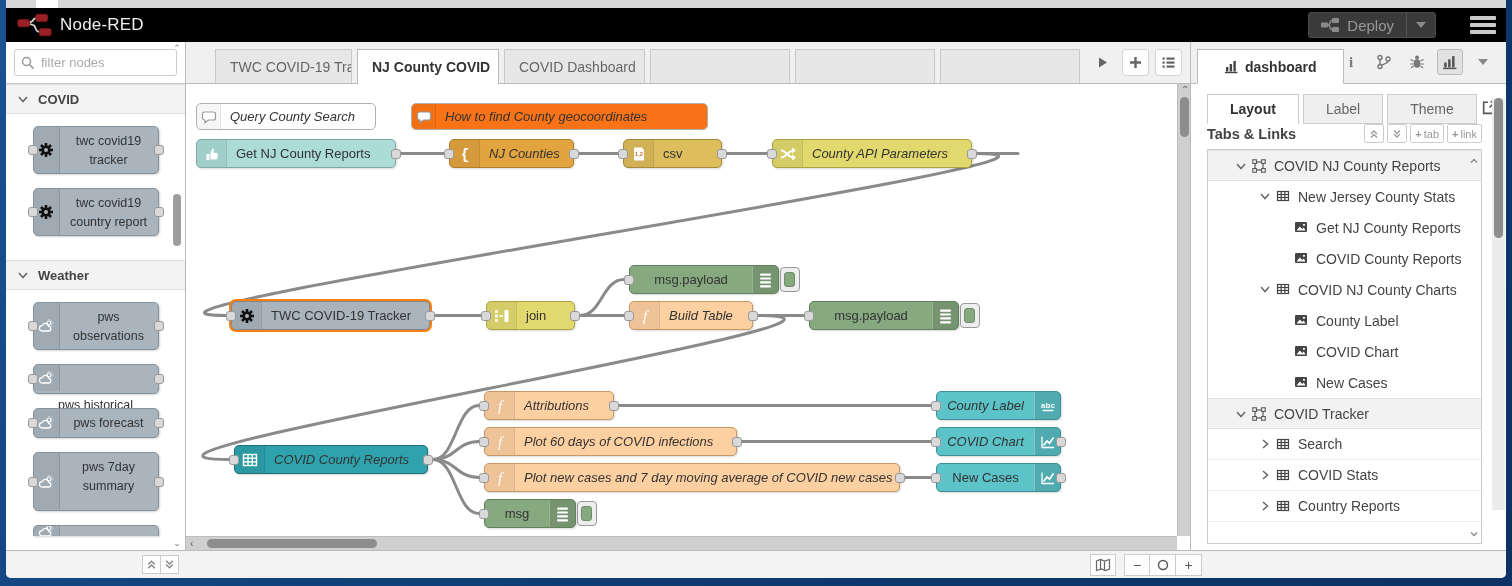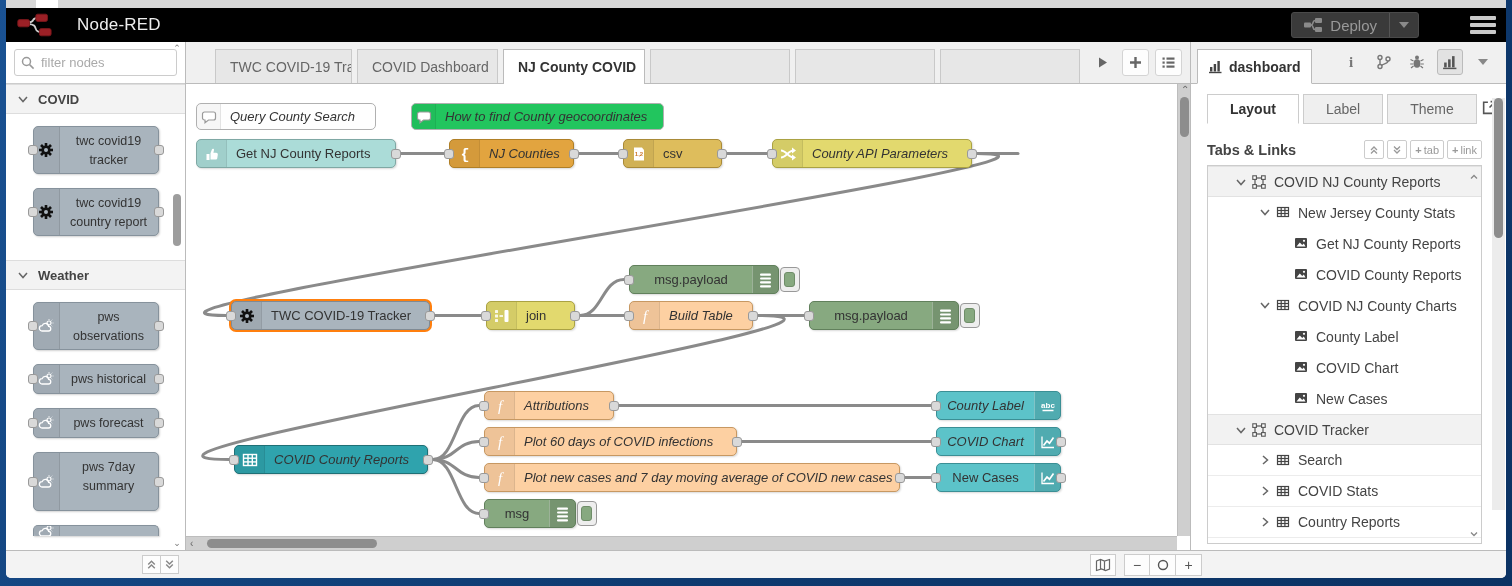--- a/index.html
+++ b/index.html
@@ -7,21 +7,21 @@
     font-family:"Liberation Sans", sans-serif; }
   .desktop { position:relative; width:1512px; height:586px;
     background:linear-gradient(135deg,#1a5293 0%,#0e3a70 60%,#0b3263 100%); }
   .window { position:absolute; left:6px; top:0; width:1500px; height:578px;
     background:#fff; border-radius:0 0 5px 5px; overflow:hidden;
     display:flex; flex-direction:column; }
   .top-strip { height:8px; background:#d8d8d8; position:relative; flex:0 0 8px;}
   .top-strip .mini-tab { position:absolute; left:30px; top:0; width:22px; height:8px; background:#fff; }
 
   
-  .nr-header { height:34px; background:#000; display:flex; align-items:center; padding:0 10px; flex:0 0 34px;gap:17px; }
+  .nr-header { height:34px; background:#000; display:flex; align-items:center; padding:0 10px; flex:0 0 34px; }
   .nr-logo { width:36px; height:24px; margin-right:8px; }
   .nr-title { color:#eee; font-size:17px; letter-spacing:.2px; }
   .header-spacer { flex:1; }
   .deploy-btn { display:flex; align-items:center; background:#3a3a3a; border:1px solid #4a4a4a;
     border-radius:3px; height:26px; margin-right:34px; }
   .deploy-main { display:flex; align-items:center; gap:7px; padding:0 12px; }
   .deploy-label { color:#999; font-size:15px; }
   .deploy-caret { border-left:1px solid #555; padding:0 9px; height:100%; display:flex; align-items:center; }
   .caret-down-sm { width:0; height:0; border-left:5px solid transparent; border-right:5px solid transparent; border-top:6px solid #8a8a8a; }
   .hamburger { width:26px; height:18px; display:flex; flex-direction:column; justify-content:space-between; cursor:pointer; }
@@ -90,30 +90,30 @@
   .footer { height:28px; flex:0 0 28px; background:#f3f3f3; border-top:1px solid #bbb; position:relative; }
   .pal-footer-btns { position:absolute; left:136px; top:4px; display:flex; }
   .sq-btn { width:19px; height:19px; background:#fdfdfd; border:1px solid #ccc; display:flex; align-items:center; justify-content:center; cursor:pointer; }
   .zoom-group { position:absolute; left:1084px; top:3px; display:flex; gap:8px; }
   .zoom-btns { display:flex; }
   .z-btn { width:26px; height:22px; background:#fdfdfd; border:1px solid #ccc; display:flex; align-items:center; justify-content:center; font-size:14px; color:#555; cursor:pointer; }
   .z-btn + .z-btn { border-left:none; }
 
   
   .sb-header { height:42px; flex:0 0 42px; background:#f0f0f0; border-bottom:1px solid #bbb; display:flex; align-items:flex-end; position:relative; padding-left:6px; }
-  .sb-tab { height:35px; margin-bottom:-1px; background:#fff; border:1px solid #bbb; border-bottom:1px solid #fff; display:flex; align-items:center; gap:6px; padding:0 10px; font-weight:bold; color:#333; font-size:14px; cursor:pointer;}
+  .sb-tab { height:35px; margin-bottom:-1px; background:#fff; border:1px solid #bbb; border-bottom:1px solid #fff; display:flex; align-items:center; gap:6px; padding:0 26px; font-weight:bold; color:#333; font-size:14px; cursor:pointer;}
   .sb-header-btns { position:absolute; right:10px; top:7px; display:flex; gap:7px; align-items:center; }
   .sbh-btn { width:26px; height:26px; display:flex; align-items:center; justify-content:center; border-radius:3px; cursor:pointer; border:1px solid transparent; }
   .sbh-btn.active { background:#e2e2e2; border:1px solid #bbb; }
   .sb-body { flex:1; padding:10px 10px 6px 16px; display:flex; flex-direction:column; min-height:0; position:relative; }
   .panel-tabs { display:flex; align-items:center; }
   .p-tab { height:30px; padding:0 22px; display:flex; align-items:center; font-size:14px; color:#666; background:#efefef; border:1px solid #ccc; margin-right:4px; cursor:pointer;}
   .p-tab.active { background:#fff; color:#333; font-weight:bold; border-bottom-color:#fff;text-align:right; }
   .open-ext { margin-left:auto; margin-right:14px; cursor:pointer; }
-  .tabs-links-row { display:flex; align-items:center; margin:16px 0 6px 0; }
+  .tabs-links-row { display:flex; align-items:center; margin:0 0 6px 0; }
   .tl-title { font-weight:bold; font-size:14.5px; color:#444; }
   .tl-btns { margin-left:auto; display:flex; gap:3px; margin-right:14px; }
   .tl-btn { height:19px; min-width:20px; background:#fff; border:1px solid #ccc; border-radius:2px; color:#999;
     font-size:11px; display:flex; align-items:center; justify-content:center; padding:0 4px; gap:2px; cursor:pointer;}
   .tree { border:1px solid #ccc; background:#fff; flex:1; margin-right:14px; overflow:hidden; position:relative; }
   .tree-row { position:relative; height:31px; display:flex; align-items:center; font-size:14px; color:#444; background:#fff; cursor:pointer;}
   .tree-row.group { background:#f2f2f2; border-top:1px solid #e2e2e2; border-bottom:1px solid #e2e2e2; }
   .tree-row.sep { border-bottom:1px solid #ececec; }
   .tree-row .chev { position:absolute; top:8px; }
   .tree-row .t-icon { position:absolute; top:8px; }
@@ -234,50 +234,50 @@
                       <line x1="13.6" y1="2.4" x2="14.2" y2="1.8"></line>
                       <line x1="13.6" y1="7.6" x2="14.2" y2="8.2"></line>
                     </g>
                     <path d="M4,13 a2.7,2.7 0 0 1 .2,-5.4 a3.3,3.3 0 0 1 6.4,.7 a2.3,2.3 0 0 1 -.4,4.7 z" stroke="#fff" stroke-width="1.3" fill="none"></path>
                   </svg>
                 </div>
         <div class="n-label">pws observations</div>
         <div class="port in"></div>
                 <div class="port out"></div>
       </div>
+              <div class="pal-node" style="height:30px;flex-direction:column;">
+        <div class="n-icon">
+                  <svg width="16" height="16" viewBox="0 0 16 16">
+                    <circle cx="11" cy="5" r="2" stroke="#fff" stroke-width="1.2" fill="none"></circle>
+                    <g stroke="#fff" stroke-width="1">
+                      <line x1="11" y1="1" x2="11" y2="1.8"></line>
+                      <line x1="14.6" y1="5" x2="15.4" y2="5"></line>
+                      <line x1="13.6" y1="2.4" x2="14.2" y2="1.8"></line>
+                      <line x1="13.6" y1="7.6" x2="14.2" y2="8.2"></line>
+                    </g>
+                    <path d="M4,13 a2.7,2.7 0 0 1 .2,-5.4 a3.3,3.3 0 0 1 6.4,.7 a2.3,2.3 0 0 1 -.4,4.7 z" stroke="#fff" stroke-width="1.3" fill="none"></path>
+                  </svg>
+                </div>
+        <div class="n-label">pws historical</div>
+        <div class="port in"></div>
+                <div class="port out"></div>
+      </div>
               <div class="pal-node" style="height:30px;">
         <div class="n-icon">
                   <svg width="16" height="16" viewBox="0 0 16 16">
                     <circle cx="11" cy="5" r="2" stroke="#fff" stroke-width="1.2" fill="none"></circle>
                     <g stroke="#fff" stroke-width="1">
                       <line x1="11" y1="1" x2="11" y2="1.8"></line>
                       <line x1="14.6" y1="5" x2="15.4" y2="5"></line>
                       <line x1="13.6" y1="2.4" x2="14.2" y2="1.8"></line>
                       <line x1="13.6" y1="7.6" x2="14.2" y2="8.2"></line>
                     </g>
                     <path d="M4,13 a2.7,2.7 0 0 1 .2,-5.4 a3.3,3.3 0 0 1 6.4,.7 a2.3,2.3 0 0 1 -.4,4.7 z" stroke="#fff" stroke-width="1.3" fill="none"></path>
                   </svg>
                 </div>
-        <div class="n-label">pws historical</div>
-        <div class="port in"></div>
-                <div class="port out"></div>
-      </div>
-              <div class="pal-node" style="height:30px;">
-        <div class="n-icon">
-                  <svg width="16" height="16" viewBox="0 0 16 16">
-                    <circle cx="11" cy="5" r="2" stroke="#fff" stroke-width="1.2" fill="none"></circle>
-                    <g stroke="#fff" stroke-width="1">
-                      <line x1="11" y1="1" x2="11" y2="1.8"></line>
-                      <line x1="14.6" y1="5" x2="15.4" y2="5"></line>
-                      <line x1="13.6" y1="2.4" x2="14.2" y2="1.8"></line>
-                      <line x1="13.6" y1="7.6" x2="14.2" y2="8.2"></line>
-                    </g>
-                    <path d="M4,13 a2.7,2.7 0 0 1 .2,-5.4 a3.3,3.3 0 0 1 6.4,.7 a2.3,2.3 0 0 1 -.4,4.7 z" stroke="#fff" stroke-width="1.3" fill="none"></path>
-                  </svg>
-                </div>
         <div class="n-label">pws forecast</div>
         <div class="port in"></div>
                 <div class="port out"></div>
       </div>
               <div class="pal-node" style="height:59px;">
         <div class="n-icon">
                   <svg width="16" height="16" viewBox="0 0 16 16">
                     <circle cx="11" cy="5" r="2" stroke="#fff" stroke-width="1.2" fill="none"></circle>
                     <g stroke="#fff" stroke-width="1">
                       <line x1="11" y1="1" x2="11" y2="1.8"></line>
@@ -315,25 +315,25 @@
           <div class="pal-scroll-thumb" style="top:150px;height:52px;"></div>
           <div class="scroll-arrow" style="bottom:0;left:-1px;">⌄</div>
         </div>
       </div>
 
       <div class="center-col">
         <div class="tabbar" id="tabbar">
             <div class="flow-tab" style="width:137px">
               <span>TWC COVID-19 Trac</span>
             </div>
+            <div class="flow-tab active" style="width:142px">
+              <span>NJ County COVID</span>
+            </div>
             <div class="flow-tab" style="width:141px">
               <span>COVID Dashboard</span>
-            </div>
-            <div class="flow-tab active" style="width:142px">
-              <span>NJ County COVID</span>
             </div>
             <div class="flow-tab empty" style="width:140px">
               <span></span>
             </div>
             <div class="flow-tab empty" style="width:140px">
               <span></span>
             </div>
             <div class="flow-tab empty" style="width:140px">
               <span></span>
             </div>
@@ -392,21 +392,21 @@
           </div>
         <div class="flow-node comment " style="left:10px;top:19px;width:180px;background:#fefefe;border-color:#b0b0b0;">
               <div class="n-icon ">
                 <svg width="16" height="16" viewBox="0 0 16 16">
                   <path d="M3.5,3 h9 a2,2 0 0 1 2,2 v4 a2,2 0 0 1 -2,2 h-5 l-3.5,2.8 v-2.8 h-0.5 a2,2 0 0 1 -2,-2 V5 a2,2 0 0 1 2,-2 z" fill="#fff" stroke="#9a9a9a" stroke-width="1.2"></path>
                 </svg>
               </div>
               <div class="n-label it ">Query County Search</div>
 
       </div>
-            <div class="flow-node comment " style="left:225px;top:19px;width:253px;background:#22c55e;border-color:#b0b0b0;">
+            <div class="flow-node comment " style="left:225px;top:19px;width:297px;background:#f97316;border-color:#b0b0b0;">
               <div class="n-icon ">
                 <svg width="16" height="16" viewBox="0 0 16 16">
                   <path d="M3.5,3 h9 a2,2 0 0 1 2,2 v4 a2,2 0 0 1 -2,2 h-5 l-3.5,2.8 v-2.8 h-0.5 a2,2 0 0 1 -2,-2 V5 a2,2 0 0 1 2,-2 z" fill="#fff" stroke="#9a9a9a" stroke-width="1.2"></path>
                 </svg>
               </div>
               <div class="n-label it ">How to find County geocoordinates</div>
 
       </div>
             <div class="flow-node  " style="left:10px;top:55px;width:200px;background:#abdcd8;border-color:#7fa8a4;">
               <div class="n-icon ">

